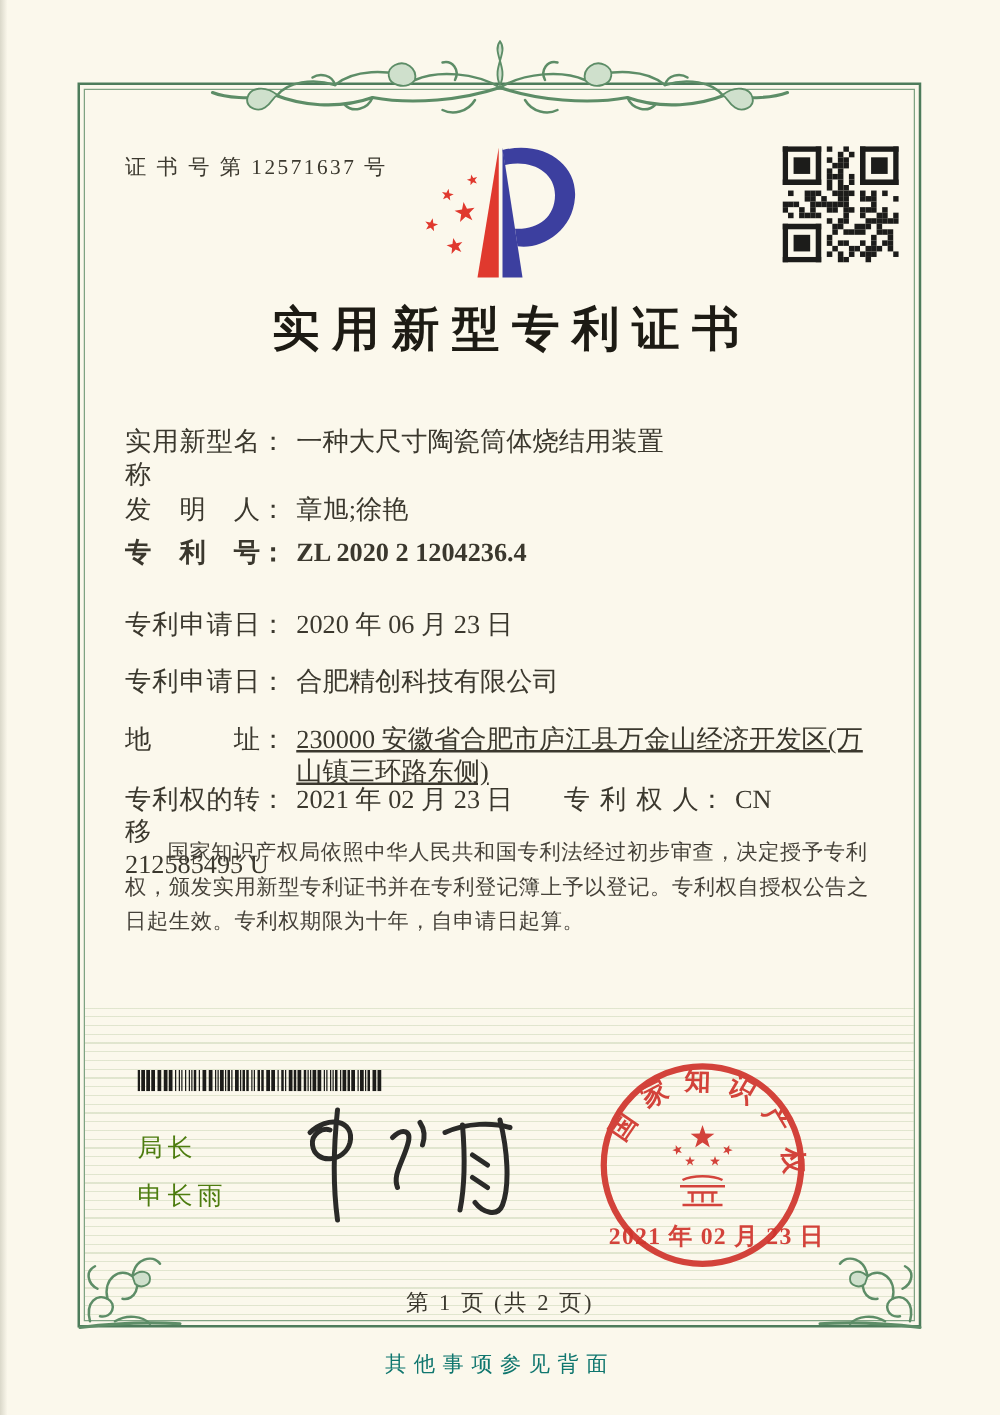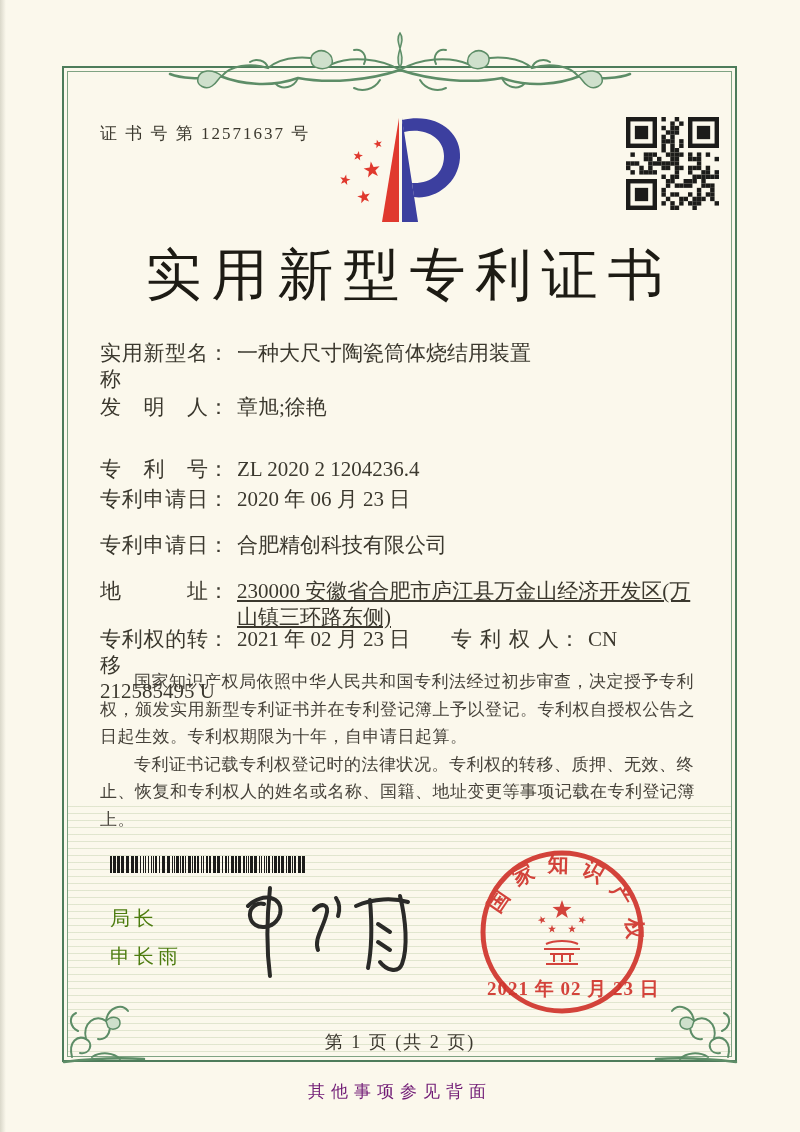--- a/index.html
+++ b/index.html
@@ -30,35 +30,35 @@
   
   .frame-outer{left:62px;top:66px;width:671px;height:992px;border:2px solid var(--frame-green);}
   .frame-inner{position:absolute;left:3px;top:3px;right:3px;bottom:3px;border:1px solid var(--frame-green-light);}
   .waves{
     position:absolute;left:4px;right:4px;bottom:4px;height:250px;
     background:repeating-linear-gradient(180deg,
       rgba(163,186,138,.30) 0px, rgba(163,186,138,.30) 1px,
       rgba(163,186,138,0) 1px, rgba(163,186,138,0) 7px);
   }
   .cert-no{left:100px;top:122px;font-size:17px;letter-spacing:2px;color:var(--text-dark);}
-  .title{left:0;right:0;top:238px;text-align:center;font-size:56px;font-weight:normal;
+  .title{left:0;right:0;top:238px;text-align:center;font-size:38px;font-weight:bold;
          letter-spacing:10px;color:var(--title-dark);padding-left:19px;}
   .frow{left:100px;width:608px;font-size:21px;line-height:26px;}
   .flabel{display:inline-block;width:108px;text-align:justify;text-align-last:justify;vertical-align:top;}
   .colon{vertical-align:top;}
   .fvalue{margin-left:8px;vertical-align:top;}
   .fvalue.addr{display:inline-block;width:466px;text-decoration:underline;}
   .pairgap{display:inline-block;width:34px;}
   .paras{left:100px;top:668px;width:604px;font-size:17px;line-height:1.62;color:#46423a;letter-spacing:.5px;}
   .paras p{margin:0;text-indent:2em;}
   .director{left:110px;top:905px;font-size:20px;letter-spacing:4px;color:#4d7c0f;}
   .director div{margin-bottom:11px;}
   .seal-date{left:487px;top:976px;font-size:19px;letter-spacing:1px;color:var(--seal-red);font-weight:bold;opacity:.92;}
   .page-no{left:0;right:0;top:1030px;text-align:center;font-size:18px;letter-spacing:2px;color:var(--text-dark);}
-  .back-note{left:0;right:0;top:1080px;text-align:center;font-size:17px;letter-spacing:6px;color:#701a75;}
+  .back-note{left:0;right:0;top:1080px;text-align:center;font-size:17px;letter-spacing:6px;color:#0f766e;}
   svg{display:block;}
   .orn-stroke{stroke:var(--ornament-green);fill:none;stroke-width:2;stroke-linecap:round;}
   .orn-fill{stroke:var(--ornament-green);fill:var(--ornament-fill);stroke-width:1.5;}
   .seal-red{fill:var(--seal-red);}
   .seal-stroke{stroke:var(--seal-red);fill:none;}
   .sig-stroke{stroke:#2a2a28;fill:none;stroke-width:4;stroke-linecap:round;stroke-linejoin:round;}
 </style>
 </head>
 <body>
 
@@ -261,39 +261,38 @@
   </svg>
 
 <div class="abs title">实用新型专利证书</div>
 
 <div class="abs frow" style="top:340px;">
   <span class="flabel">实用新型名称</span><span class="colon">：</span><span class="fvalue">一种大尺寸陶瓷筒体烧结用装置</span>
 </div>
 <div class="abs frow" style="top:394px;">
   <span class="flabel">发明人</span><span class="colon">：</span><span class="fvalue">章旭;徐艳</span>
 </div>
-<div class="abs frow" style="top:456px;">
+<div class="abs frow" style="top:429px;font-weight:bold;">
   <span class="flabel">专利号</span><span class="colon">：</span><span class="fvalue">ZL 2020 2 1204236.4</span>
 </div>
 <div class="abs frow" style="top:486px;">
   <span class="flabel">专利申请日</span><span class="colon">：</span><span class="fvalue">2020 年 06 月 23 日</span>
 </div>
 <div class="abs frow" style="top:532px;">
   <span class="flabel">专利申请日</span><span class="colon">：</span><span class="fvalue">合肥精创科技有限公司</span>
 </div>
 <div class="abs frow" style="top:578px;">
   <span class="flabel">地址</span><span class="colon">：</span><span class="fvalue addr">230000 安徽省合肥市庐江县万金山经济开发区(万山镇三环路东侧)</span>
 </div>
 <div class="abs frow" style="top:626px;">
   <span class="flabel">专利权的转移</span><span class="colon">：</span><span class="fvalue" style="display:inline-block;width:180px;">2021 年 02 月 23 日</span><span class="pairgap"></span><span class="flabel">专利权人</span><span class="colon">：</span><span class="fvalue">CN 212585495 U</span>
 </div>
 
 <div class="abs paras">
   <p>国家知识产权局依照中华人民共和国专利法经过初步审查，决定授予专利权，颁发实用新型专利证书并在专利登记簿上予以登记。专利权自授权公告之日起生效。专利权期限为十年，自申请日起算。</p>
-  <p>专利证书记载专利权登记时的法律状况。专利权的转移、质押、无效、终止、恢复和专利权人的姓名或名称、国籍、地址变更等事项记载在专利登记簿上。</p>
 </div>
 
 <svg class="abs" style="left:110px;top:856px;" width="200" height="17" viewBox="0 0 200 17" id="barcode-svg">
     <rect x="0" y="0" width="2" height="17" fill="#1c1c1a"></rect>
     <rect x="3" y="0" width="3" height="17" fill="#1c1c1a"></rect>
     <rect x="7" y="0" width="3" height="17" fill="#1c1c1a"></rect>
     <rect x="11" y="0" width="3" height="17" fill="#1c1c1a"></rect>
     <rect x="16" y="0" width="3" height="17" fill="#1c1c1a"></rect>
     <rect x="21" y="0" width="3" height="17" fill="#1c1c1a"></rect>
     <rect x="25" y="0" width="3" height="17" fill="#1c1c1a"></rect>

